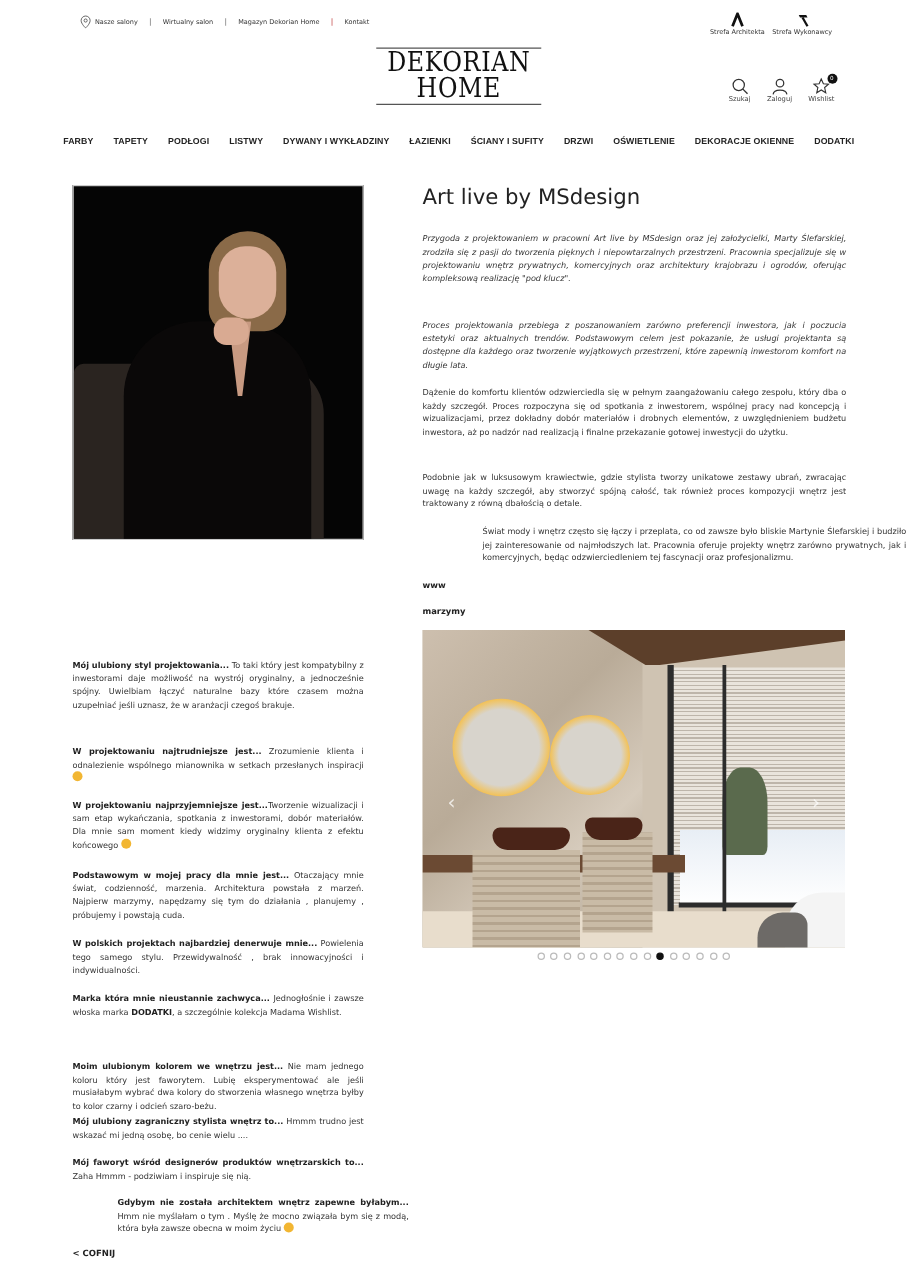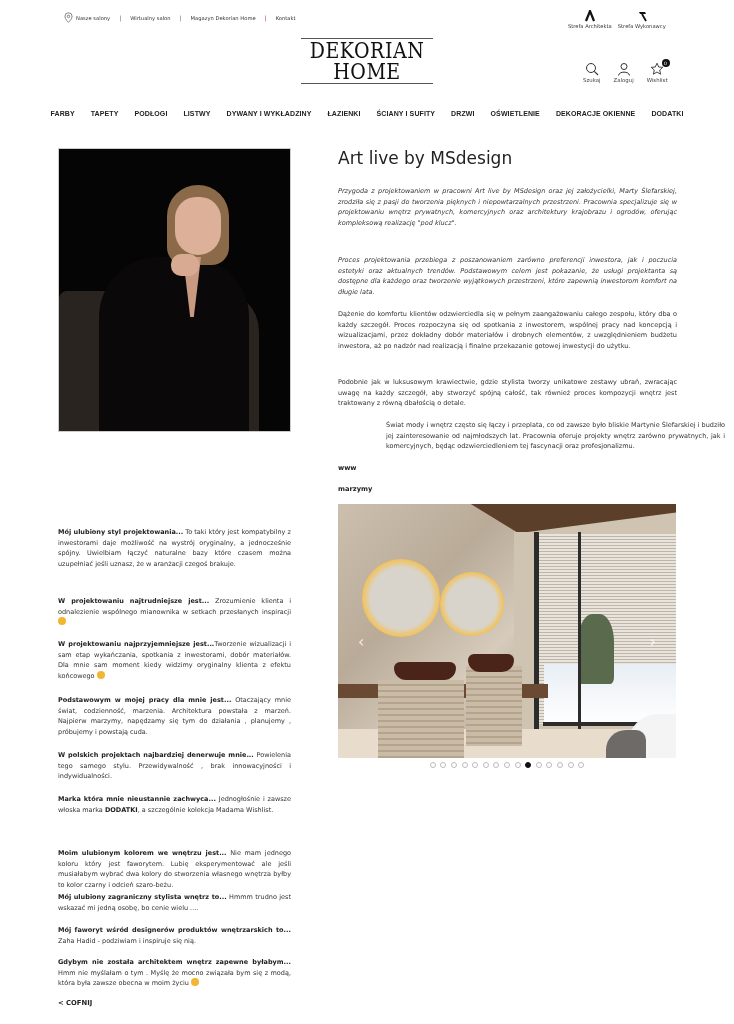--- a/index.html
+++ b/index.html
@@ -212,17 +212,17 @@
 
 <div id="qa-container">
     <p class="qa" style="top: 527px;"><b>Mój ulubiony styl projektowania...</b><span> To taki który jest kompatybilny z inwestorami daje możliwość na wystrój oryginalny, a jednocześnie spójny. Uwielbiam łączyć naturalne bazy które czasem można uzupełniać jeśli uznasz, że w aranżacji czegoś brakuje.</span></p>
     <p class="qa" style="top: 596px;"><b>W projektowaniu najtrudniejsze jest...</b><span> Zrozumienie klienta i odnalezienie wspólnego mianownika w setkach przesłanych inspiracji </span><span class="emoji"></span></p>
     <p class="qa" style="top: 639px;"><b>W projektowaniu najprzyjemniejsze jest...</b><span>Tworzenie wizualizacji i sam etap wykańczania, spotkania z inwestorami, dobór materiałów. Dla mnie sam moment kiedy widzimy oryginalny klienta z efektu końcowego </span><span class="emoji"></span></p>
     <p class="qa" style="top: 695px;"><b>Podstawowym w mojej pracy dla mnie jest...</b><span> Otaczający mnie świat, codzienność, marzenia. Architektura powstała z marzeń. Najpierw marzymy, napędzamy się tym do działania , planujemy , próbujemy i powstają cuda.</span></p>
     <p class="qa" style="top: 750px;"><b>W polskich projektach najbardziej denerwuje mnie...</b><span> Powielenia tego samego stylu. Przewidywalność , brak innowacyjności i indywidualności.</span></p>
     <p class="qa" style="top: 794px;"><b>Marka która mnie nieustannie zachwyca...</b><span> Jednogłośnie i zawsze włoska marka </span><b>DODATKI</b><span>, a szczególnie kolekcja Madama Wishlist.</span></p>
     <p class="qa" style="top: 848px;"><b>Moim ulubionym kolorem we wnętrzu jest...</b><span> Nie mam jednego koloru który jest faworytem. Lubię eksperymentować ale jeśli musiałabym wybrać dwa kolory do stworzenia własnego wnętrza byłby to kolor czarny i odcień szaro-beżu.</span></p>
     <p class="qa" style="top: 892px;"><b>Mój ulubiony zagraniczny stylista wnętrz to...</b><span> Hmmm trudno jest wskazać mi jedną osobę, bo cenie wielu ....</span></p>
-    <p class="qa" style="top: 925px;"><b>Mój faworyt wśród designerów produktów wnętrzarskich to...</b><span> Zaha Hadid - podziwiam i inspiruje się nią.</span></p>
-    <p class="qa" style="top: 957px;"><b>Gdybym nie została architektem wnętrz zapewne byłabym...</b><span> Hmm nie myślałam o tym . Myślę że mocno związała bym się z modą, która była zawsze obecna w moim życiu </span><span class="emoji"></span></p>
+    <p class="qa" style="top: 925px;"><b>Mój faworyt wśród designerów produktów wnętrzarskich to...</b><span> Zaha Hmmm - podziwiam i inspiruje się nią.</span></p>
+    <p class="qa" style="top: 957px; margin-left: 36px;"><b>Gdybym nie została architektem wnętrz zapewne byłabym...</b><span> Hmm nie myślałam o tym . Myślę że mocno związała bym się z modą, która była zawsze obecna w moim życiu </span><span class="emoji"></span></p>
   </div>
 
 <a class="back">&lt; COFNIJ</a>
 
 </body></html>

